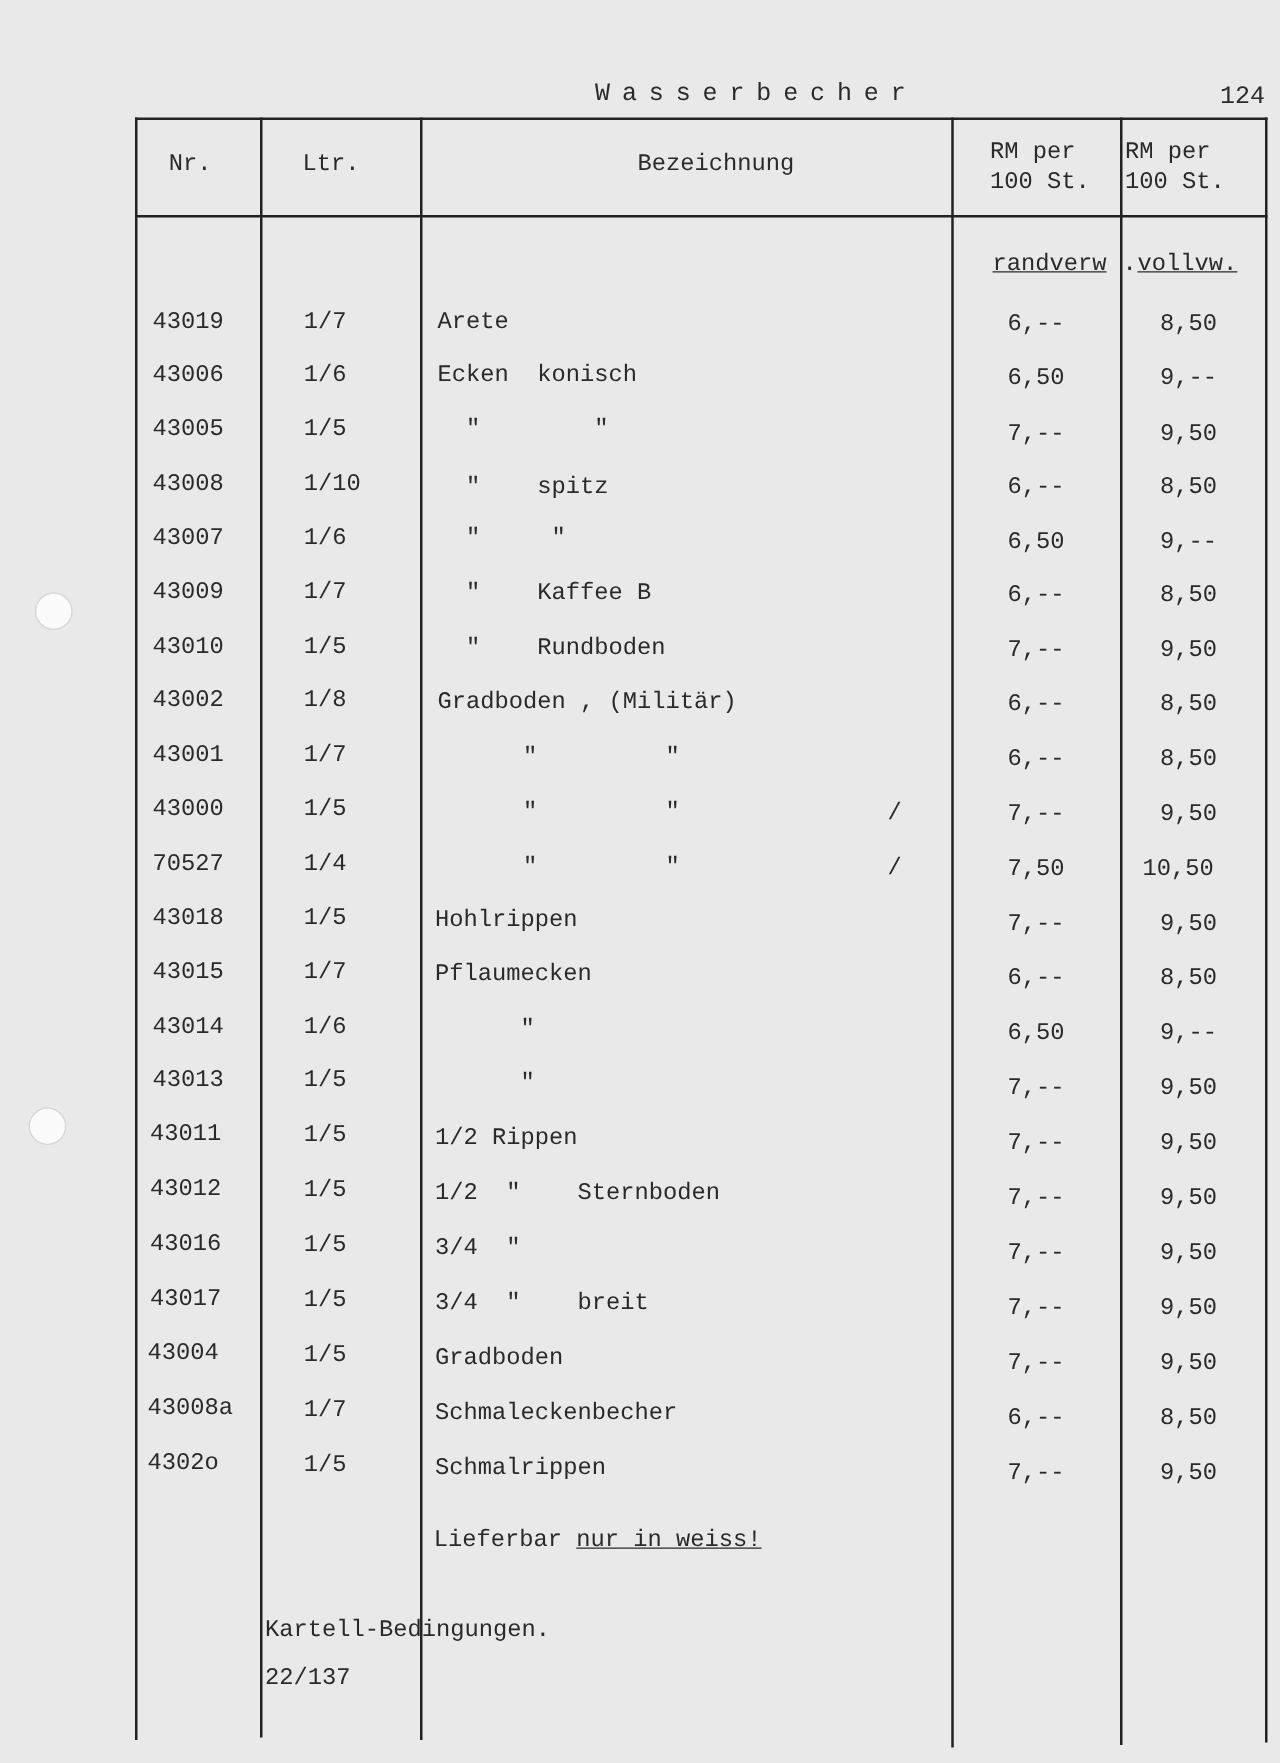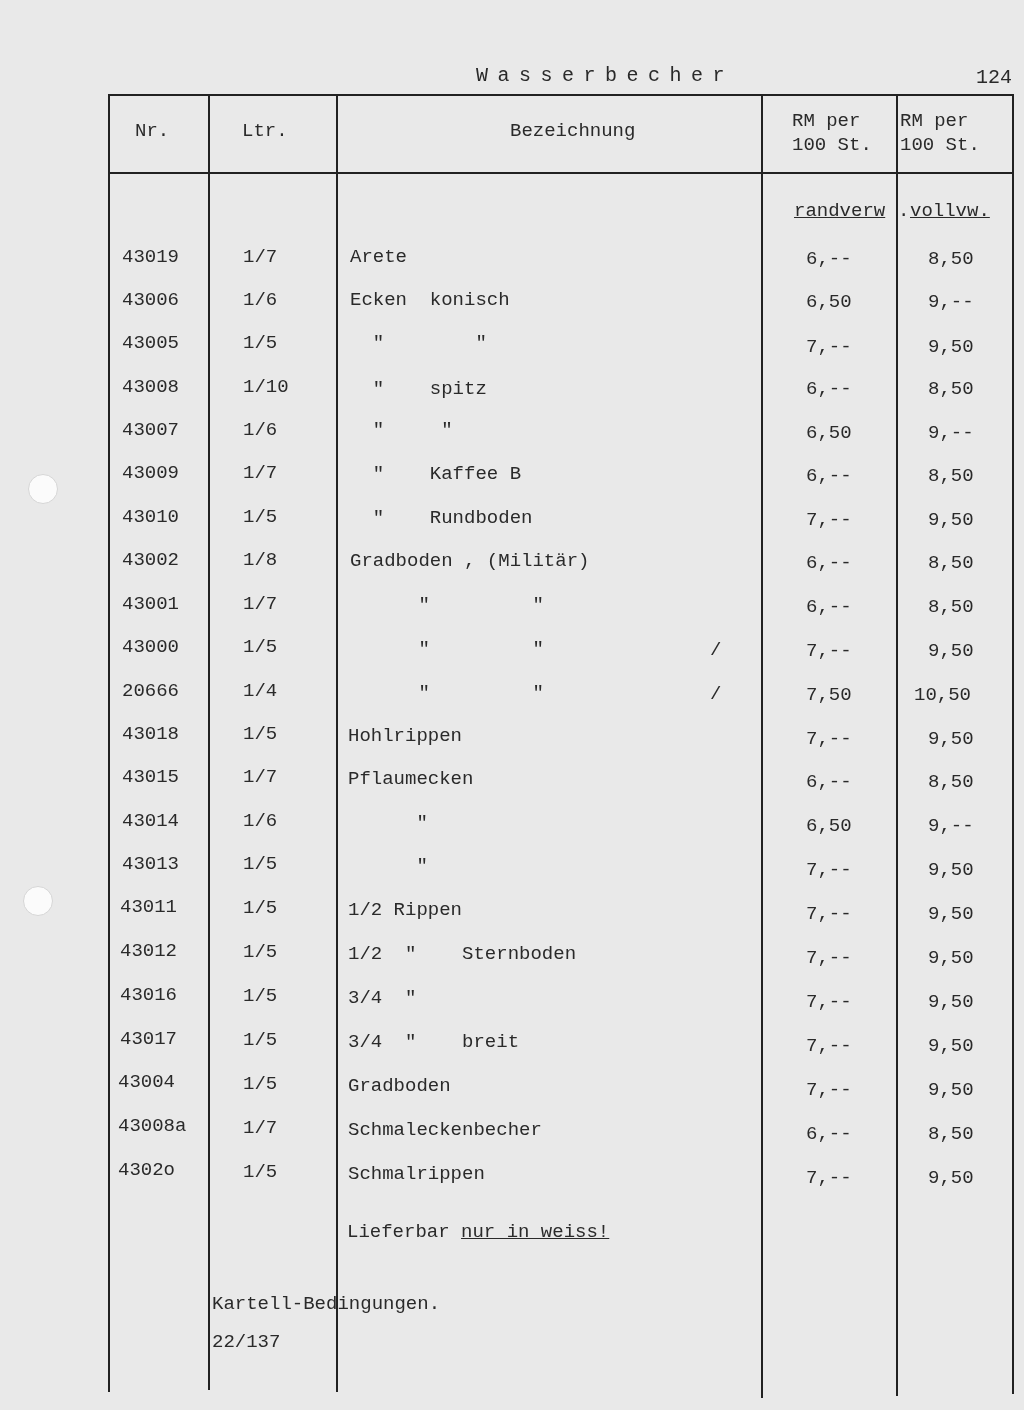--- a/index.html
+++ b/index.html
@@ -123,21 +123,21 @@
     </div>
     <div>
       <div class="cell" style="left:122px;top:636px">43000</div>
       <div class="cell" style="left:243px;top:636px">1/5</div>
       <div class="cell" style="left:350px;top:638px">      "         "</div>
       <div class="cell" style="left:710px;top:639px">/</div>
       <div class="cell" style="left:806px;top:640px">7,--</div>
       <div class="cell" style="left:928px;top:640px">9,50</div>
     </div>
     <div>
-      <div class="cell" style="left:122px;top:680px">20666</div>
+      <div class="cell" style="left:122px;top:680px">70527</div>
       <div class="cell" style="left:243px;top:680px">1/4</div>
       <div class="cell" style="left:350px;top:682px">      "         "</div>
       <div class="cell" style="left:710px;top:683px">/</div>
       <div class="cell" style="left:806px;top:684px">7,50</div>
       <div class="cell" style="left:914px;top:684px">10,50</div>
     </div>
     <div>
       <div class="cell" style="left:122px;top:723px">43018</div>
       <div class="cell" style="left:243px;top:723px">1/5</div>
       <div class="cell" style="left:348px;top:725px">Hohlrippen</div>

